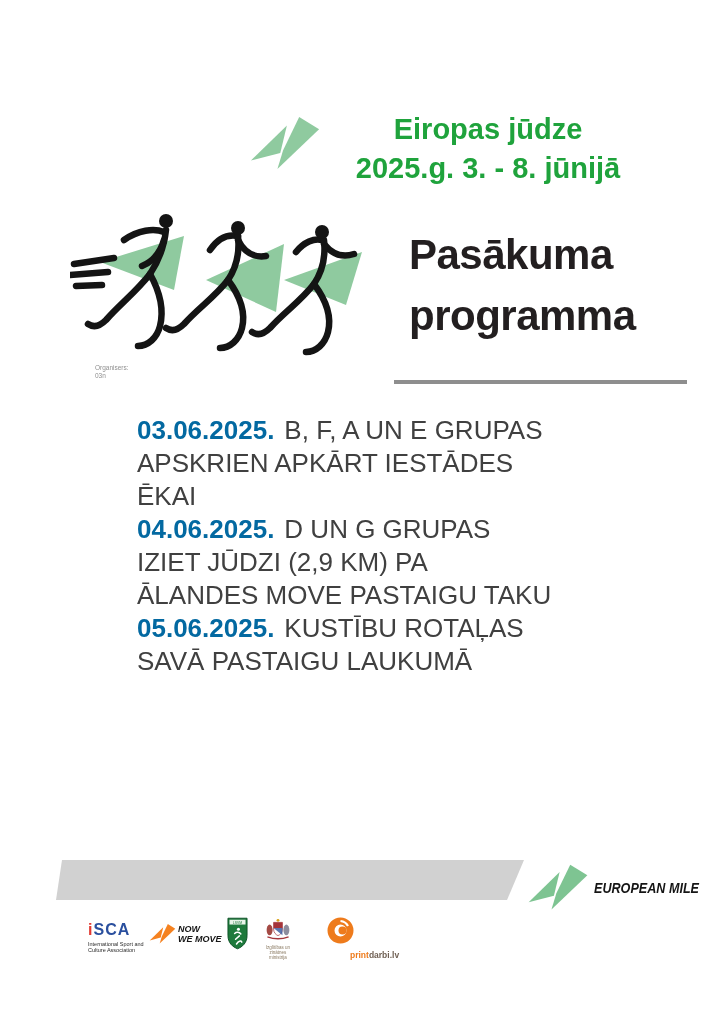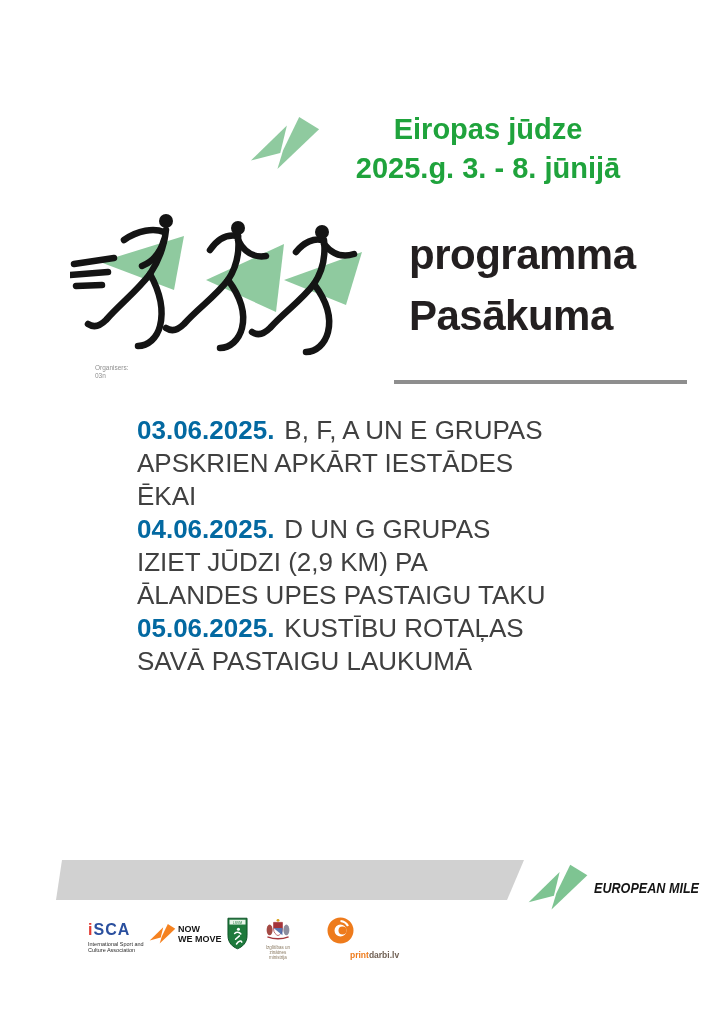--- a/index.html
+++ b/index.html
@@ -40,21 +40,21 @@
     transform:scaleX(.84); transform-origin:left center; white-space:nowrap; letter-spacing:0px;
   }
 
   .sponsor { position:absolute; }
   .sp-isca { left:88px; top:920px; width:60px; }
   .isca-word { font-size:16px; font-weight:800; line-height:19px; letter-spacing:1px; }
   .isca-i { color:#e23b33; } .isca-rest { color:#2a4f9e; }
   .isca-sub { font-size:5.5px; line-height:6px; color:#2c2c2c; margin-top:2px; }
 
   .sp-nwm { left:149px; top:924px; display:flex; align-items:flex-start; }
-  .nwm-text { margin-left:2px; margin-top:1px; font-size:9px; font-weight:800; line-height:9.5px; color:#161616; white-space:nowrap; }
+  .nwm-text { margin-left:2px; margin-top:1px; font-size:9px; font-style:italic; font-weight:800; line-height:9.5px; color:#161616; white-space:nowrap; }
 
   .sp-lsvm { left:227px; top:917px; }
 
   .sp-min { left:258px; top:918px; width:40px; text-align:center; }
   .min-sub { font-size:4.5px; line-height:5px; color:#8a7a62; margin-top:1px; }
 
   .sp-print { left:316px; top:917px; width:48px; text-align:center; }
   .print-word { font-size:8.5px; font-weight:bold; margin-top:2px; white-space:nowrap; }
   .print-a { color:#ee7b1c;padding-left:34px; } .print-b { color:#6f5f52; }
 </style>
@@ -108,36 +108,36 @@
       <circle cx="252" cy="24" r="7"></circle>
     </g>
   </svg>
 
   <div class="organisers">
     <div>Organisers:</div>
     <div>03n</div>
   </div>
 
   <div class="heading">
+    <div>Pasākuma</div>
     <div>programma</div>
-    <div>Pasākuma</div>
   </div>
 
   <div class="divider"></div>
 
   <div class="schedule">
     <div class="entry">
       <div class="line"><span class="date">03.06.2025.</span><span>B, F, A UN E GRUPAS</span></div>
       <div class="line">APSKRIEN APKĀRT IESTĀDES</div>
       <div class="line">ĒKAI</div>
     </div>
     <div class="entry">
       <div class="line"><span class="date">04.06.2025.</span><span>D UN G GRUPAS</span></div>
       <div class="line">IZIET JŪDZI (2,9 KM) PA</div>
-      <div class="line">ĀLANDES UPES PASTAIGU TAKU</div>
+      <div class="line">ĀLANDES MOVE PASTAIGU TAKU</div>
     </div>
     <div class="entry">
       <div class="line"><span class="date">05.06.2025.</span><span>KUSTĪBU ROTAĻAS</span></div>
       <div class="line">SAVĀ PASTAIGU LAUKUMĀ</div>
     </div>
   </div>
 
   <div class="banner"></div>
 
   <div class="em-logo">

